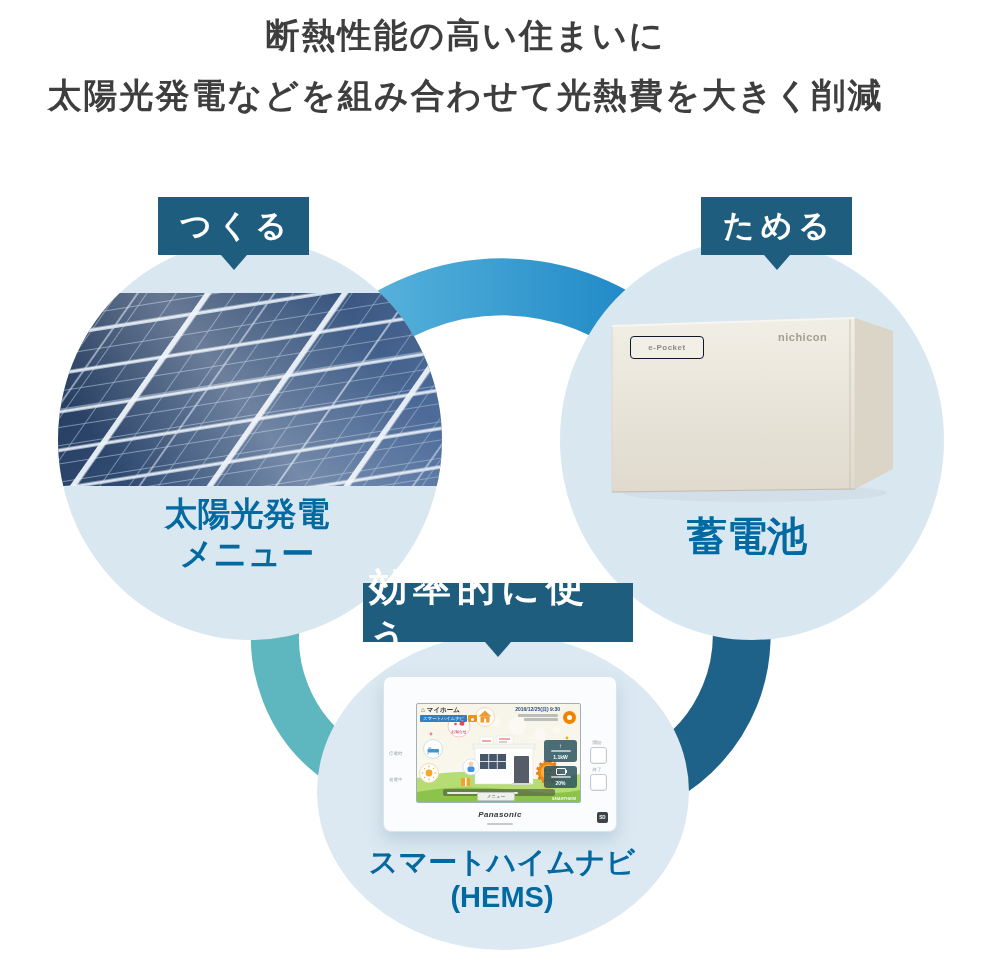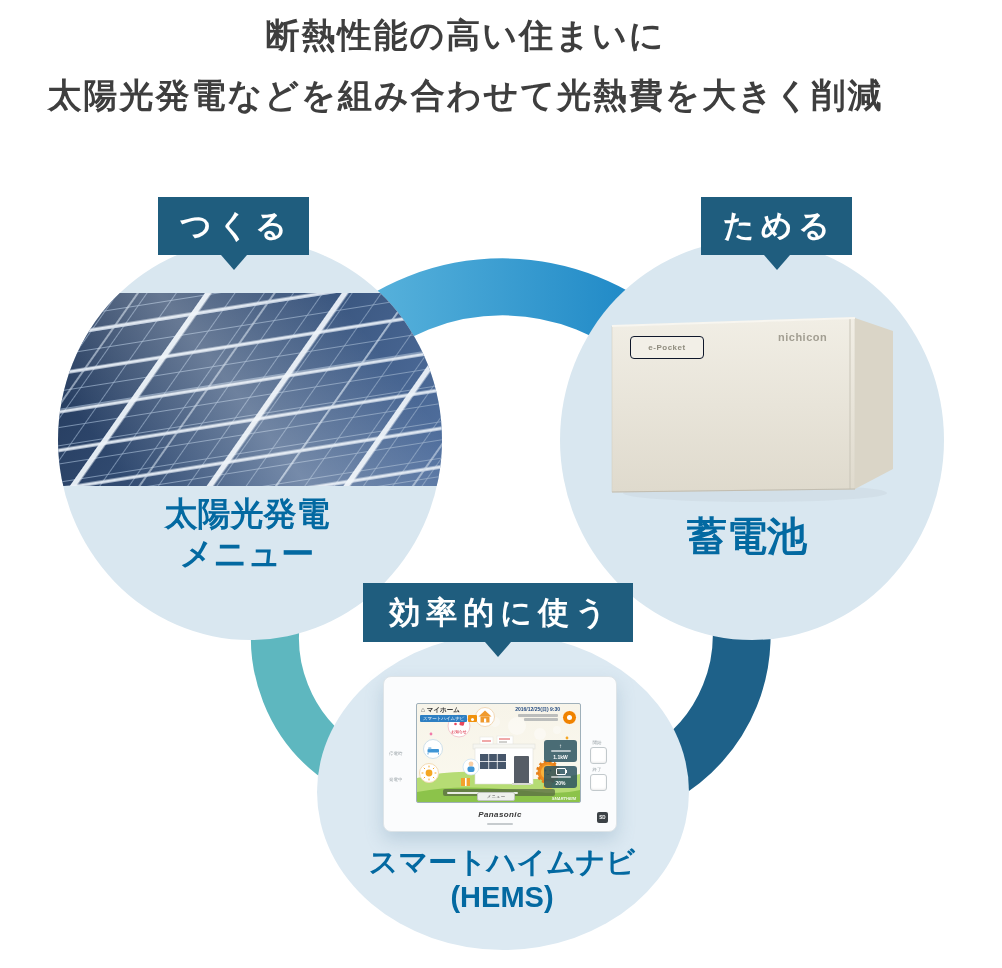--- a/index.html
+++ b/index.html
@@ -151,21 +151,21 @@
   </div>
 
   <div class="bubble" style="left:158px;top:197px;width:145px;height:58px;">
     <span>つくる</span>
     <i class="tip"></i>
   </div>
   <div class="bubble" style="left:669px;top:197px;width:145px;height:58px;margin-left:32px;">
     <span>ためる</span>
     <i class="tip"></i>
   </div>
-  <div class="bubble" style="left:363px;top:583px;width:264px;height:59px;font-size:31px;">
+  <div class="bubble" style="left:363px;top:583px;width:264px;height:59px;font-size:38px;">
     <span>効率的に使う</span>
     <i class="tip"></i>
   </div>
 
   <div class="item-label" style="left:97px;top:494px;width:300px;font-size:33px;">
     <div>太陽光発電</div>
     <div>メニュー</div>
   </div>
   <div class="item-label" style="left:597px;top:512px;width:300px;font-size:40px;">
     <div>蓄電池</div>

